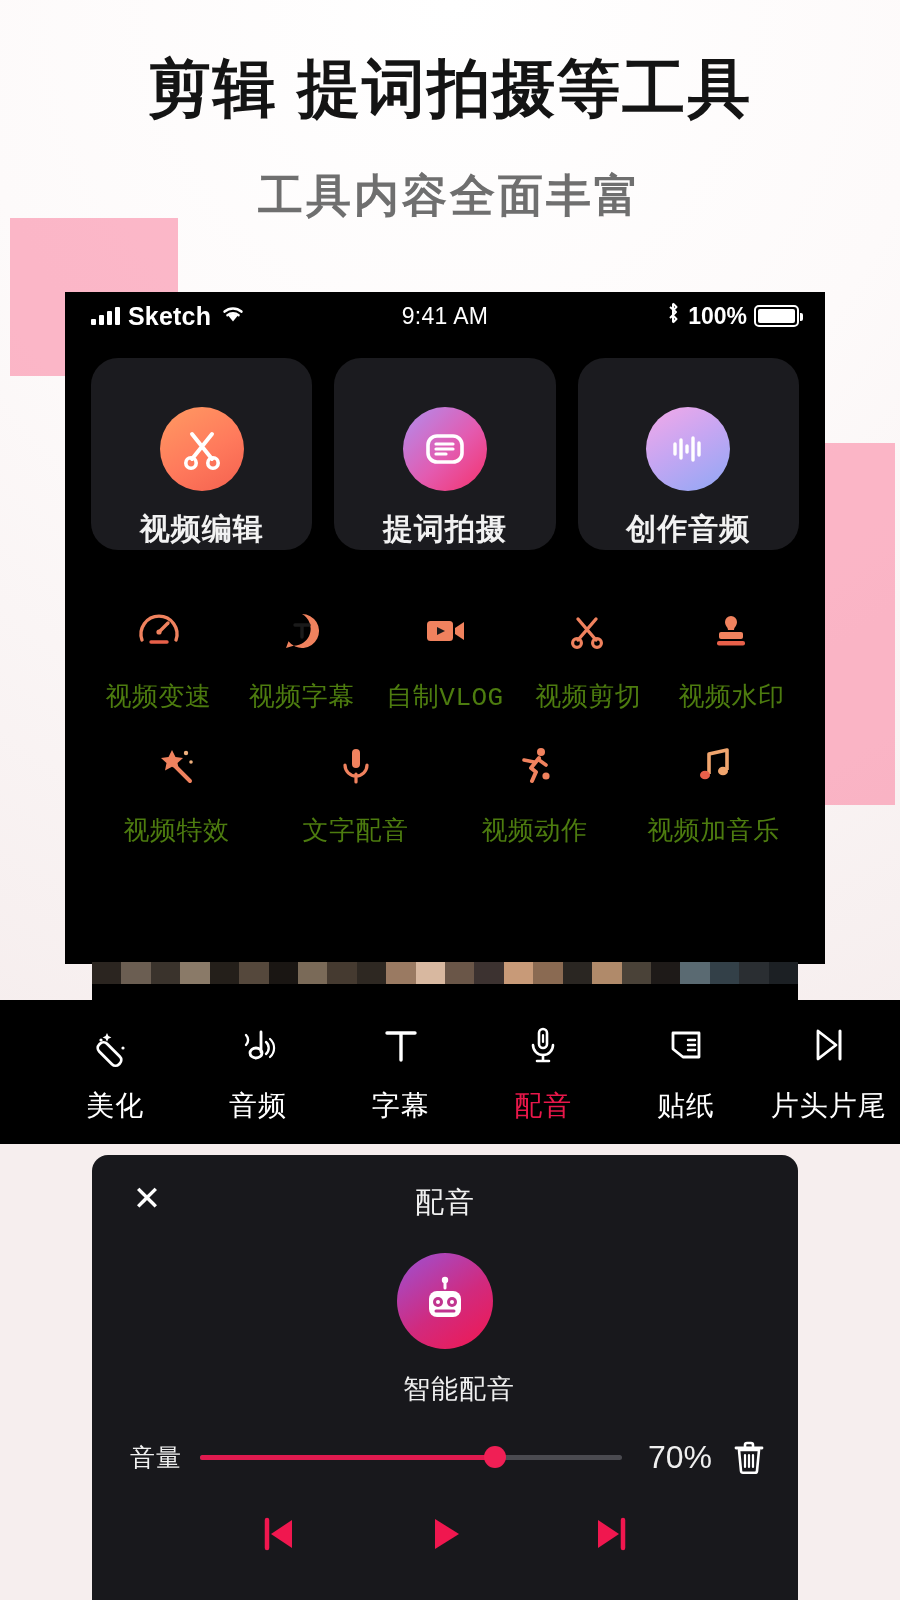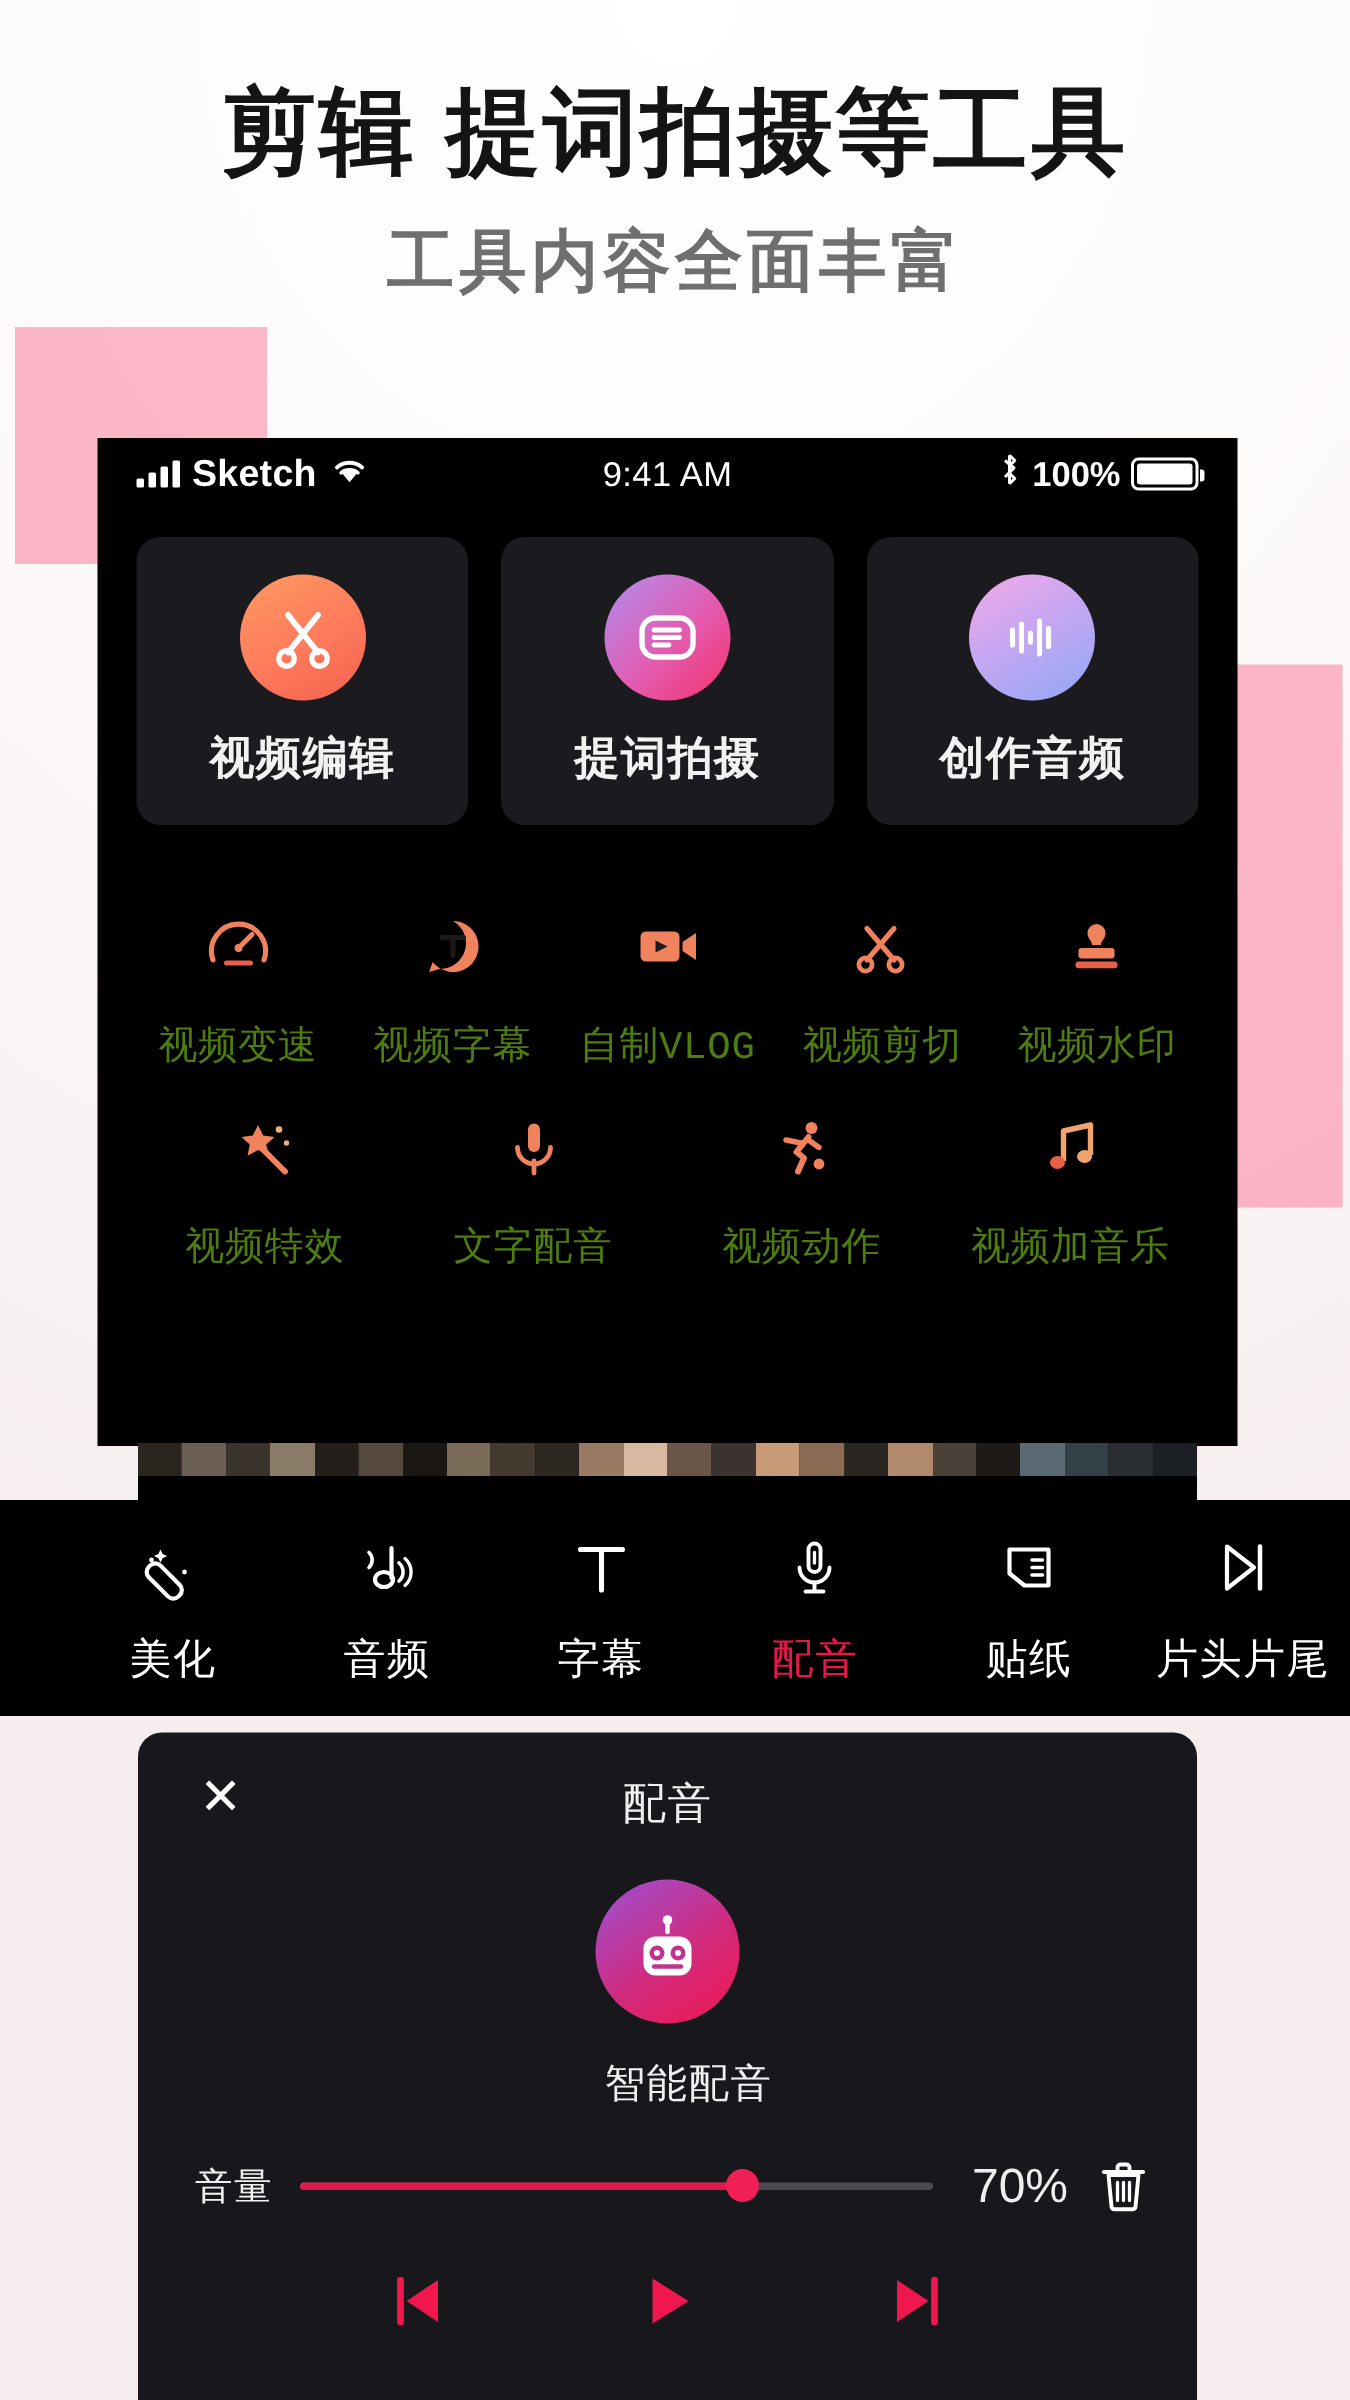--- a/index.html
+++ b/index.html
@@ -19,21 +19,21 @@
   }
   
   .headings{ position:absolute; top:0; left:0; width:900px; z-index:6; text-align:center; }
   .title{
     margin-top:52px;
     font-size:63px; font-weight:bold; color:#141414;
     letter-spacing:2px; line-height:1.15;
     white-space:nowrap;
   }
   .subtitle{
-    margin-top:24px;
+    margin-top:46px;
     font-size:45px; font-weight:bold; color:#6f6f6f;
     letter-spacing:3px; line-height:1.15;
     white-space:nowrap;
   }
   
   .deco{ position:absolute; background:rgba(250,140,168,.62); z-index:3; }
   .deco-left{ left:10px; top:218px; width:168px; height:158px; }
   .deco-right{ left:733px; top:443px; width:162px; height:362px; }
 
   
@@ -59,22 +59,22 @@
   }
   .battery::after{
     content:""; position:absolute; right:-6px; top:6px; width:3px; height:8px;
     background:#fff; border-radius:0 2px 2px 0;
   }
   .battery i{ display:block; height:100%; background:#fff; border-radius:2px; }
 
   
   .cards{ display:flex; gap:22px; padding:18px 26px 0 26px; }
   .card{
-    flex:1; height:192px; background:#1b1b1f; border-radius:16px;
-    display:flex; flex-direction:column; align-items:center; justify-content:center;
+    flex:1; height:192px; background:#1b1b1f; border-radius:27px;
+    display:flex; flex-direction:column; align-items:center; justify-content:flex-end;
     gap:18px;
   }
   .card-icon{ width:84px; height:84px; border-radius:50%;
     display:flex; align-items:center; justify-content:center; }
   .ic-cut{ background:linear-gradient(150deg,#ff9a62 0%,#ff7a5c 55%,#f4614f 100%); }
   .ic-prompt{ background:linear-gradient(135deg,#b08ef0 0%,#e35bb0 55%,#f5316b 100%); }
   .ic-audio{ background:linear-gradient(150deg,#f4a9e8 0%,#c7a6f2 45%,#8fa8f5 100%); }
   .card-label{ color:#f2f2f2; font-size:30px; font-weight:bold; letter-spacing:1px; }
 
   

